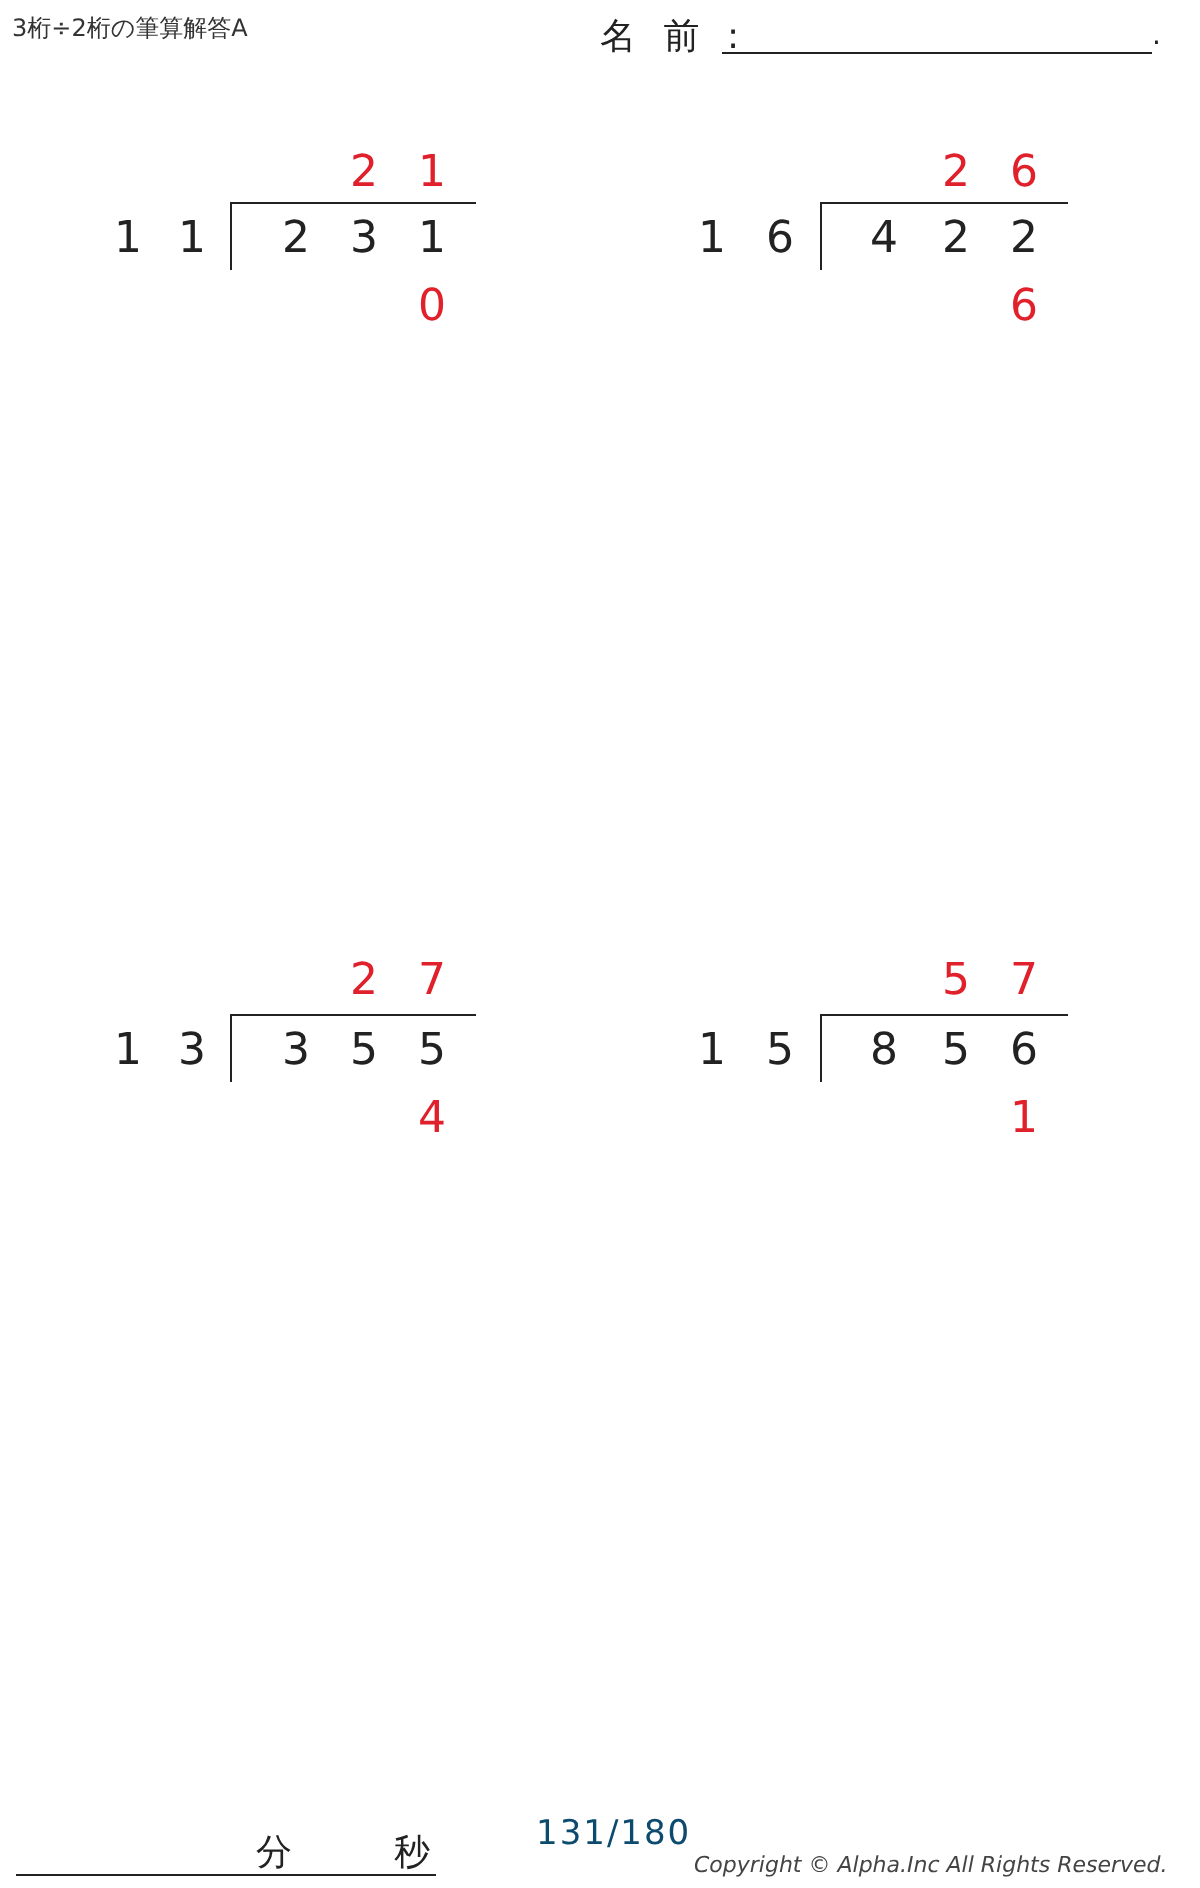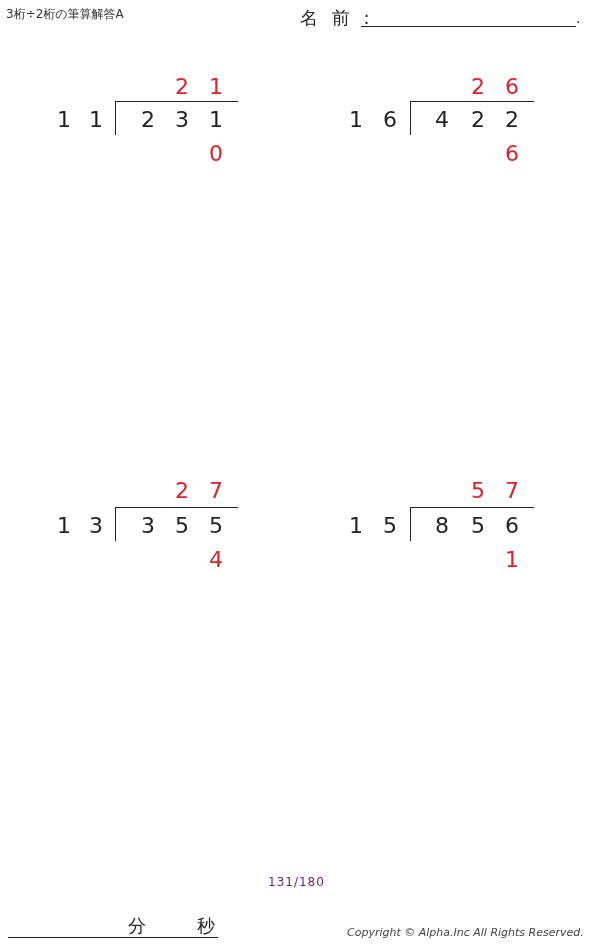--- a/index.html
+++ b/index.html
@@ -14,21 +14,21 @@
   .digit { position: absolute; width: 22px; text-align: center; font-size: 22px; line-height: 26px; }
   .red { color: #e0202a; }
   .black { color: #222; }
   .bar-top { position: absolute; height: 0; border-top: 1.5px solid #222; }
   .bar-left { position: absolute; width: 0; border-left: 1.5px solid #222; }
 
   .footer-time { position: absolute; left: 8px; top: 914px; font-size: 22px; color: #000000; margin-top: 39px; }
   .footer-line { position: absolute; left: 8px; top: 937px; width: 210px; height: 0; border-bottom: 1px solid #222; }
   .fmin { position: absolute; left: 128px; top: 914px; font-size: 18px; }
   .fsec { position: absolute; left: 197px; top: 914px; font-size: 18px; }
-  .page { position: absolute; left: 268px; top: 875px; font-size: 12px; color: #701a75; letter-spacing: 1px; }
+  .page { position: absolute; left: 268px; top: 907px; font-size: 17px; color: #0c4a6e; letter-spacing: 1px; }
   .copy { position: absolute; left: 347px; top: 926px; font-size: 11px; color: #444; font-style: italic; }
 </style>
 </head>
 <body>
 
 <div class="title">3桁÷2桁の筆算解答A</div>
 <div class="name-label">名 前 :</div>
 <div class="name-line"></div>
 <div class="name-dot">.</div>
 

